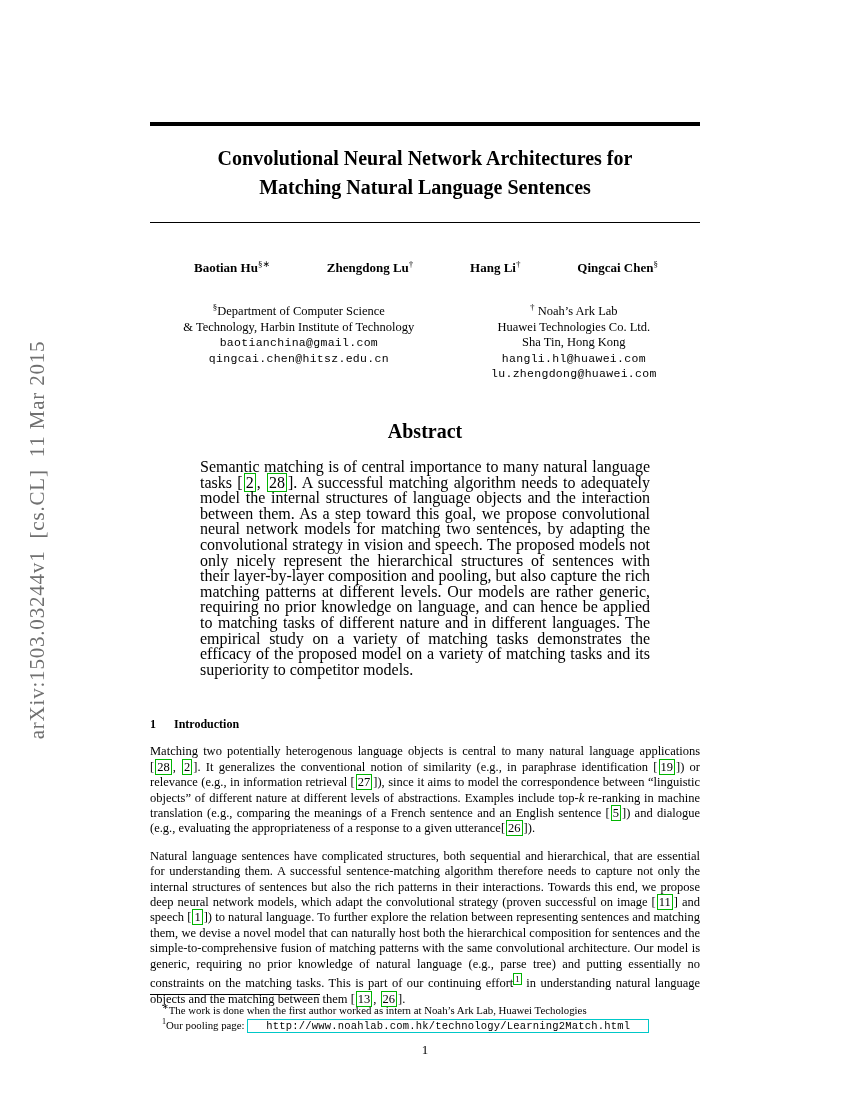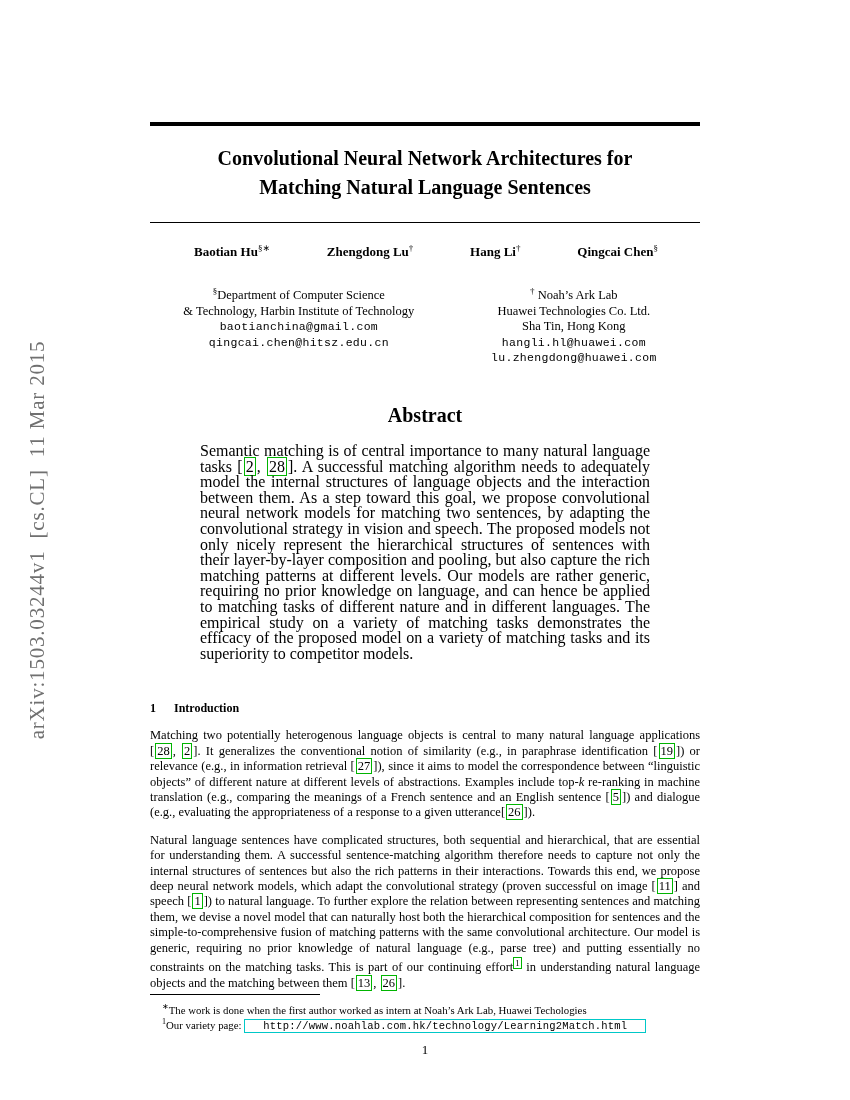--- a/index.html
+++ b/index.html
@@ -32,21 +32,21 @@
   .thick-rule{margin-top:122px;height:4px;background:#000;}
   .title{
     margin-top:18px;
     font-size:20px;
     font-weight:bold;
     text-align:center;
     line-height:29px;
   }
   .thin-rule{margin-top:20px;border-top:1px solid #000;}
   .authors-row{
-    margin-top:20px;
+    margin-top:36px;
     display:flex;
     justify-content:space-between;
     padding:0 42px 0 44px;
     font-size:13px;
   }
   .author b{font-weight:bold;}
   .author sup{font-size:9px;}
   .affil-row{
     margin-top:24px;
     display:flex;
@@ -179,17 +179,17 @@
 
   <h2 class="section-heading">
     <span class="sec-num">1</span><span class="sec-name">Introduction</span>
   </h2>
 
   <p class="body-par"><span>Matching two potentially heterogenous language objects is central to many natural language applications [</span><span class="cite-box">28</span><span>, </span><span class="cite-box">2</span><span>]. It generalizes the conventional notion of similarity (e.g., in paraphrase identification [</span><span class="cite-box">19</span><span>]) or relevance (e.g., in information retrieval [</span><span class="cite-box">27</span><span>]), since it aims to model the correspondence between “linguistic objects” of different nature at different levels of abstractions. Examples include top-</span><i>k</i><span> re-ranking in machine translation (e.g., comparing the meanings of a French sentence and an English sentence [</span><span class="cite-box">5</span><span>]) and dialogue (e.g., evaluating the appropriateness of a response to a given utterance[</span><span class="cite-box">26</span><span>]).</span></p>
   <p class="body-par"><span>Natural language sentences have complicated structures, both sequential and hierarchical, that are essential for understanding them. A successful sentence-matching algorithm therefore needs to capture not only the internal structures of sentences but also the rich patterns in their interactions. Towards this end, we propose deep neural network models, which adapt the convolutional strategy (proven successful on image [</span><span class="cite-box">11</span><span>] and speech [</span><span class="cite-box">1</span><span>]) to natural language. To further explore the relation between representing sentences and matching them, we devise a novel model that can naturally host both the hierarchical composition for sentences and the simple-to-comprehensive fusion of matching patterns with the same convolutional architecture. Our model is generic, requiring no prior knowledge of natural language (e.g., parse tree) and putting essentially no constraints on the matching tasks. This is part of our continuing effort</span><sup class="fn-ref">1</sup><span> in understanding natural language objects and the matching between them [</span><span class="cite-box">13</span><span>, </span><span class="cite-box">26</span><span>].</span></p>
 
   <div class="footnote-rule"></div>
   <div class="footnote fn-1"><sup>∗</sup><span>The work is done when the first author worked as intern at Noah’s Ark Lab, Huawei Techologies</span></div>
-  <div class="footnote fn-2"><sup>1</sup><span>Our variety page: </span><span class="url-box">http://www.noahlab.com.hk/technology/Learning2Match.html</span></div>
+  <div class="footnote fn-2"><sup>1</sup><span>Our pooling page: </span><span class="url-box">http://www.noahlab.com.hk/technology/Learning2Match.html</span></div>
 
   <div class="page-number">1</div>
 
 </div>
 
 </body></html>

